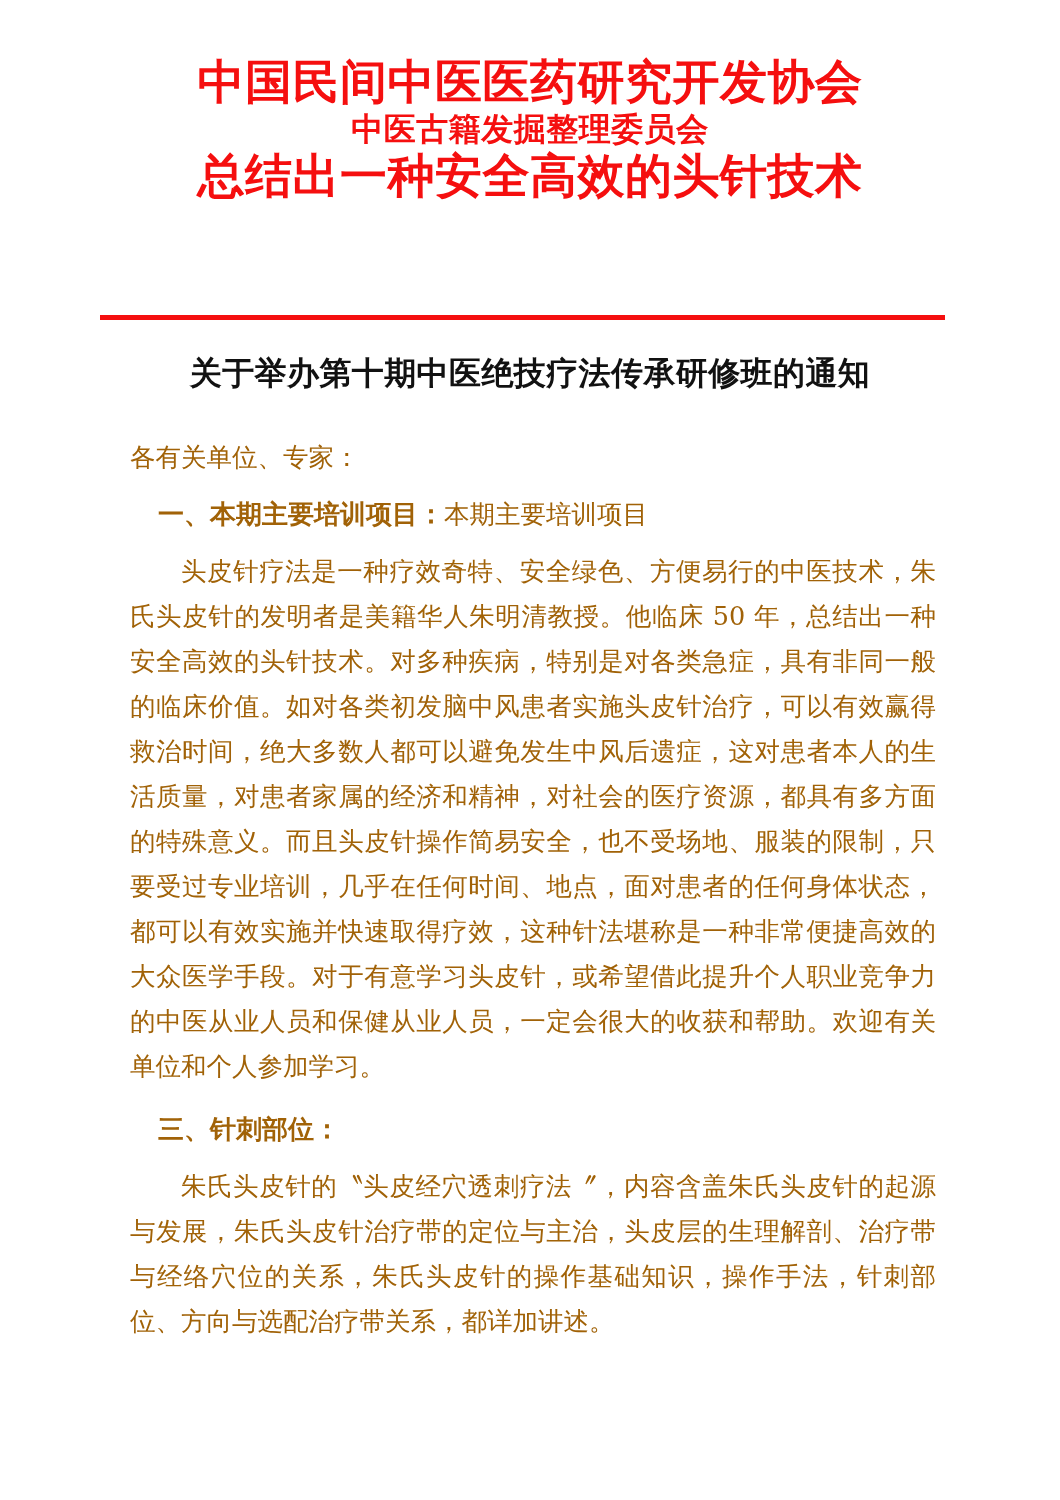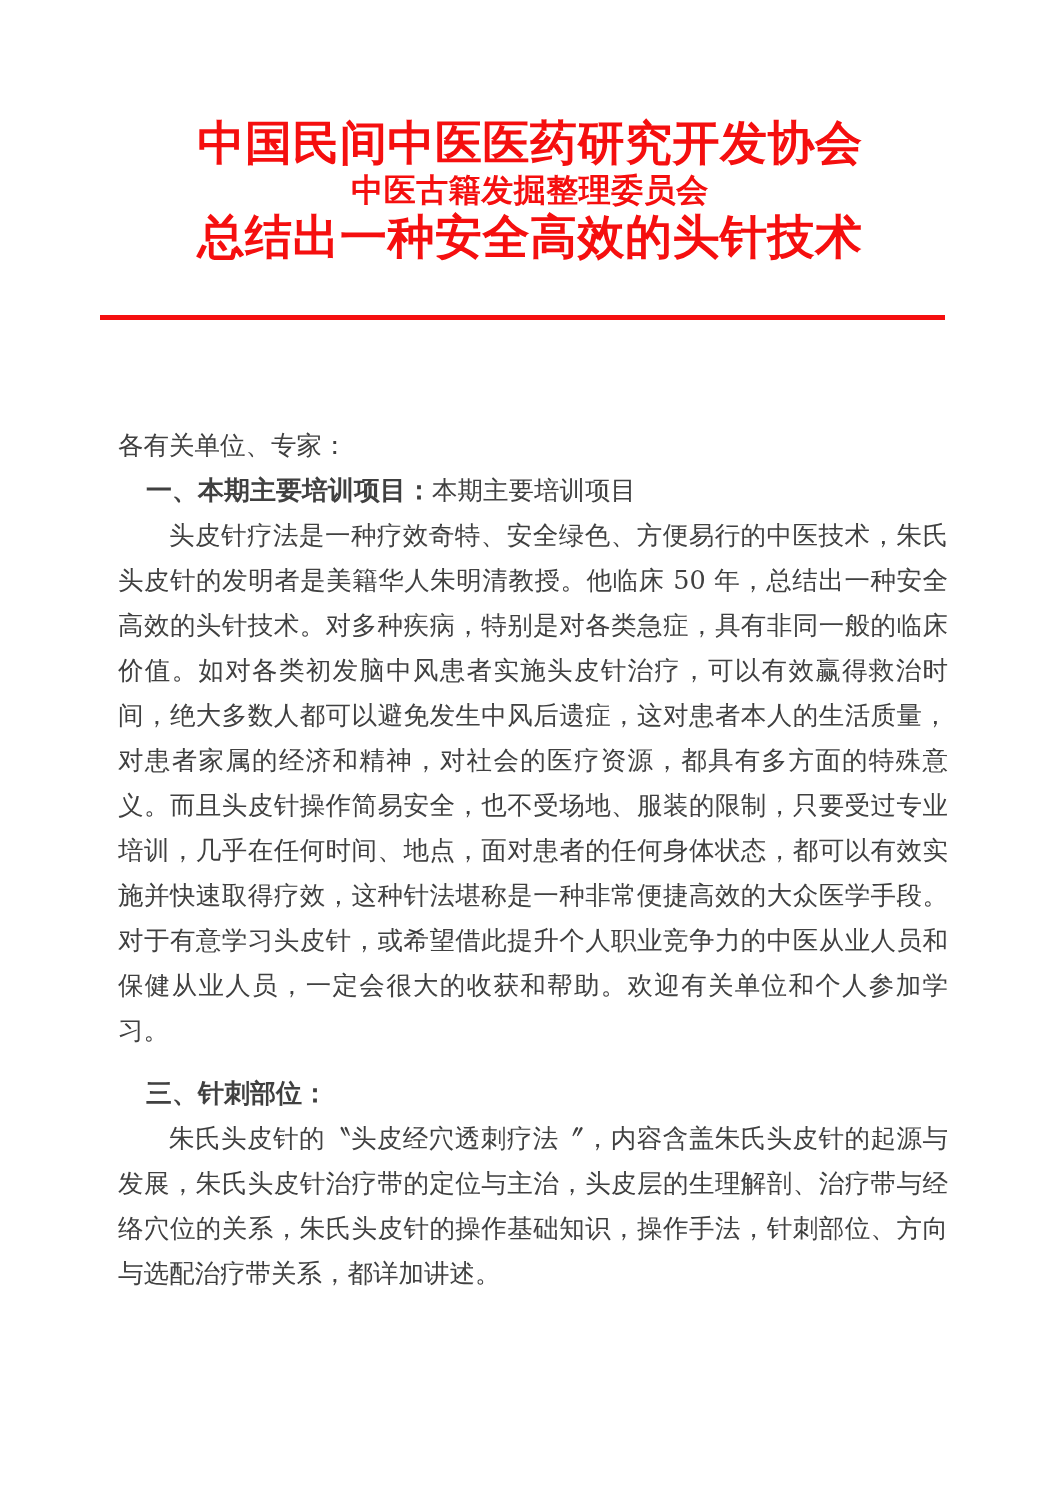--- a/index.html
+++ b/index.html
@@ -19,21 +19,21 @@
   .page {
     position: absolute;
     left: 0; top: 0;
     width: 1060px;
     height: 1500px;
     background: #ffffff;
   }
 
   
   .letterhead {
-    padding-top: 118px;
+    padding-top: 57px;
     text-align: center;
   }
   .lh-line {
     color: #f50f0f;
     font-family: "DejaVu Serif", "Liberation Serif", serif;
     font-weight: bold;
     line-height: 1.06;
     letter-spacing: 0.5px;
     white-space: nowrap;
   }
@@ -66,26 +66,26 @@
 
   
   .body-wrap {
     position: absolute;
     left: 118px;
     top: 423px;
     width: 830px;
   }
 
   p.para {
-    margin: 0;
+    margin: 12px;
     font-size: 25.5px;
     line-height: 45px;
     text-align: justify;
     text-justify: inter-ideograph;
-    color: #404040;
+    color: #a16207;
   }
   p.indent2 { text-indent: 2em; }
   p.indent1 { text-indent: 1.1em; }
   .section-head {
     font-weight: bold;
     font-size: 26px;
   }
 </style>
 </head>
 <body>
@@ -93,20 +93,21 @@
 <div class="page">
 
   <div class="letterhead">
     <div class="lh-line lh-line-1">中国民间中医医药研究开发协会</div>
     <div class="lh-line lh-line-2">中医古籍发掘整理委员会</div>
     <div class="lh-line lh-line-3">总结出一种安全高效的头针技术</div>
   </div>
 
   <div class="red-rule"></div>
 
+  <div class="doc-title">关于举办第十期中医绝技疗法传承研修班的通知</div>
 
   <div class="body-wrap">
 
     <p class="para">各有关单位、专家：</p>
 
 
     <p class="para indent1"><span class="section-head">一、本期主要培训项目：</span><span>本期主要培训项目</span></p>
 
     <p class="para indent2">头皮针疗法是一种疗效奇特、安全绿色、方便易行的中医技术，朱氏头皮针的发明者是美籍华人朱明清教授。他临床 50 年，总结出一种安全高效的头针技术。对多种疾病，特别是对各类急症，具有非同一般的临床价值。如对各类初发脑中风患者实施头皮针治疗，可以有效赢得救治时间，绝大多数人都可以避免发生中风后遗症，这对患者本人的生活质量，对患者家属的经济和精神，对社会的医疗资源，都具有多方面的特殊意义。而且头皮针操作简易安全，也不受场地、服装的限制，只要受过专业培训，几乎在任何时间、地点，面对患者的任何身体状态，都可以有效实施并快速取得疗效，这种针法堪称是一种非常便捷高效的大众医学手段。对于有意学习头皮针，或希望借此提升个人职业竞争力的中医从业人员和保健从业人员，一定会很大的收获和帮助。欢迎有关单位和个人参加学习。</p>
 

